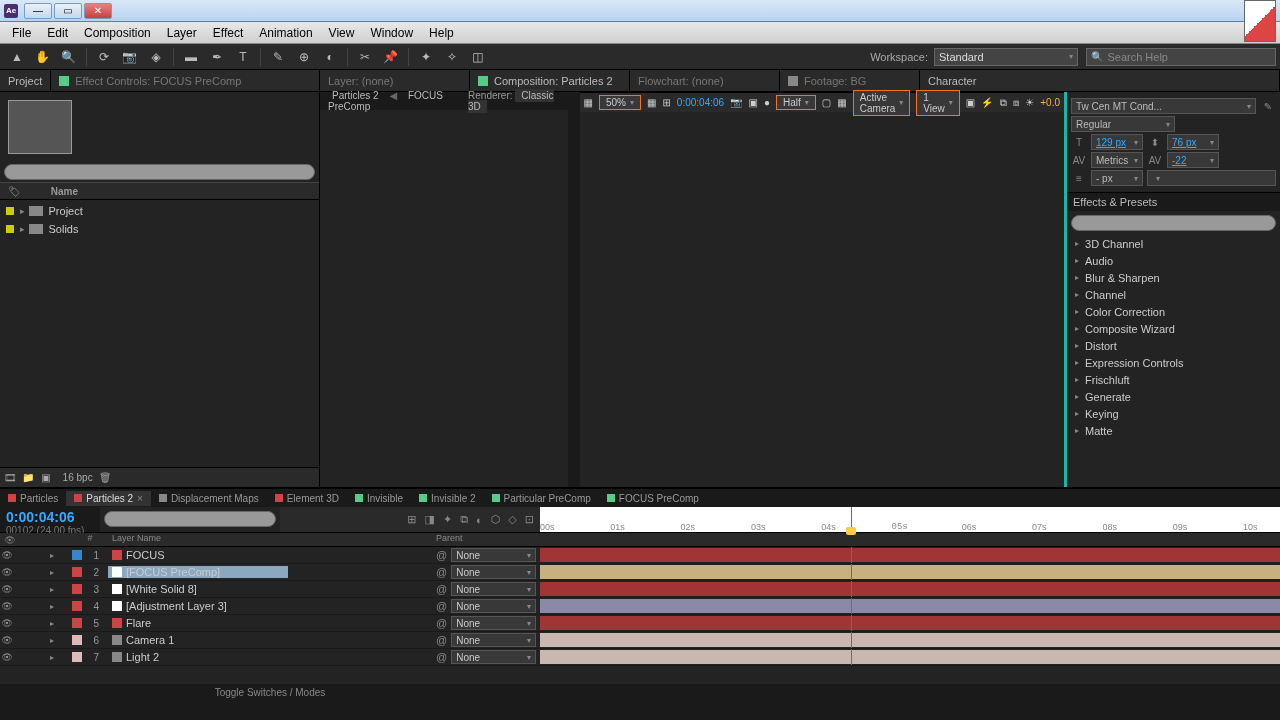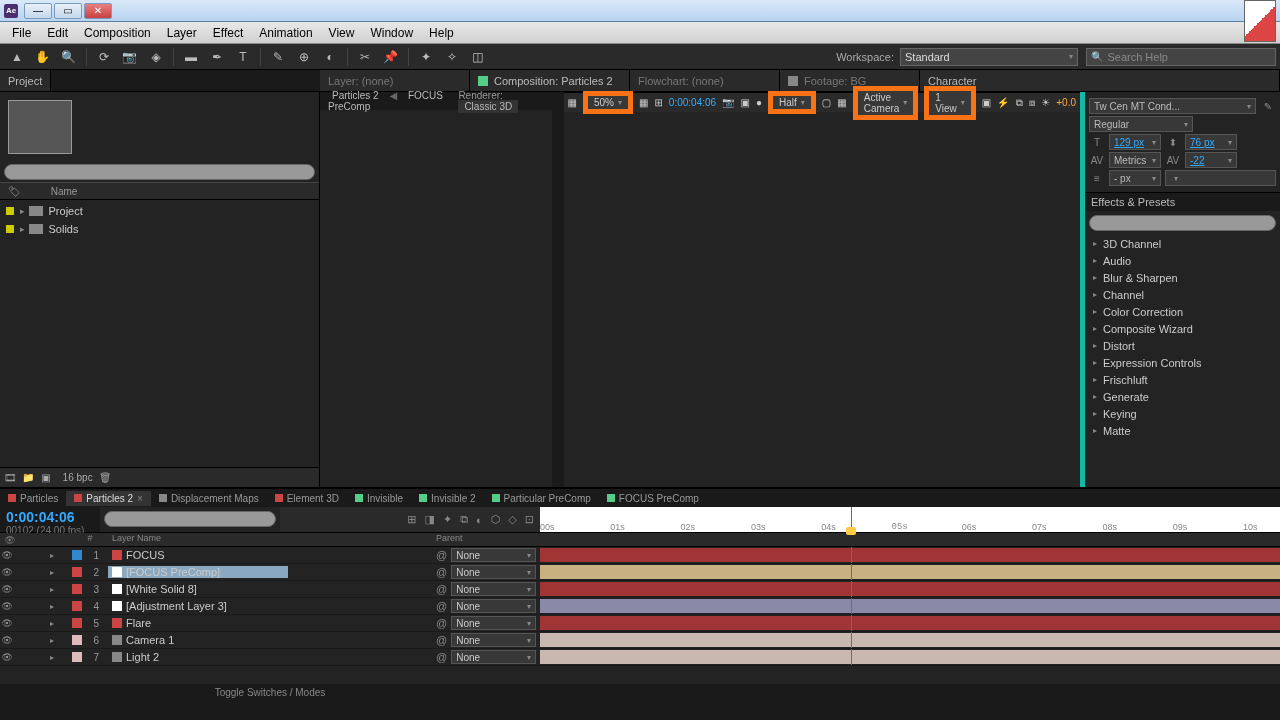--- a/index.html
+++ b/index.html
@@ -16,39 +16,39 @@
 
 .menubar { height: 22px; background: linear-gradient(#e8e8e8, #d0d0d0); display: flex; align-items: center; padding: 0 4px; color: #000; font-size: 12px; border-bottom: 1px solid #888; }
 .menubar span { padding: 0 8px; cursor: default; }
 
 
 .toolbar { height: 26px; background: #2a2a2a; display: flex; align-items: center; padding: 0 4px; border-bottom: 1px solid #000; }
 .toolbar .tool { width: 22px; height: 20px; margin: 0 2px; display: flex; align-items: center; justify-content: center; color: #bbb; font-size: 12px; }
 .toolbar .sep { width: 1px; height: 18px; background: #444; margin: 0 4px; }
 .toolbar .spacer { flex: 1; }
 .toolbar .workspace-label { color: #aaa; font-size: 11px; margin-right: 6px; }
-.toolbar .workspace-select { width: 178px; height: 18px; background: #444; border: 1px solid #666; padding: 0 4px; color: #ddd; display: flex; align-items: center; justify-content: space-between; }
+.toolbar .workspace-select { width: 144px; height: 18px; background: #444; border: 1px solid #666; padding: 0 4px; color: #ddd; display: flex; align-items: center; justify-content: space-between; }
 .toolbar .search { width: 190px; height: 18px; background: #444; border: 1px solid #666; margin-left: 8px; padding: 0 4px; color: #888; display: flex; align-items: center; }
 .toolbar .search::before { content: "🔍"; font-size: 10px; margin-right: 4px; }
 
 
 .panel-strip { height: 22px; background: #1a1a1a; display: flex; border-bottom: 1px solid #000; }
 .panel-tab { padding: 3px 8px; background: #2a2a2a; color: #bbb; font-size: 11px; border-right: 1px solid #000; display: flex; align-items: center; }
 .panel-tab.dim { color: #777; }
 
 
 .main { display: flex; height: 395px; }
 
 
 .project-panel { width: 320px; background: #232323; display: flex; flex-direction: column; border-right: 1px solid #000; }
 .project-panel .thumb { width: 64px; height: 54px; background: #555; margin: 8px; border: 1px solid #999; }
 .project-panel .search-row { padding: 2px 4px; }
 .project-panel .search-row input { width: 100%; height: 16px; background: #999; border: 1px solid #666; border-radius: 8px; padding: 0 8px; font-size: 10px; }
 .project-panel .header-row { height: 18px; background: #2a2a2a; border-top: 1px solid #444; border-bottom: 1px solid #000; display: flex; align-items: center; padding: 0 8px; font-size: 10px; color: #999; }
-.project-panel .header-row .name-col { margin-left: 30px; }
+.project-panel .header-row .name-col { margin-left: 30px; font-weight: bold; }
 .project-panel .items { flex: 1; padding: 2px 0; }
 .project-panel .item { display: flex; align-items: center; height: 18px; padding: 0 6px; font-size: 11px; color: #ccc; }
 .project-panel .item .swatch { width: 8px; height: 8px; background: #cc0; margin-right: 6px; }
 .project-panel .item .expand { color: #888; margin-right: 4px; font-size: 9px; }
 .project-panel .item .folder { width: 14px; height: 10px; background: #888; margin-right: 6px; }
 .project-panel .footer { height: 20px; background: #2a2a2a; display: flex; align-items: center; padding: 0 4px; border-top: 1px solid #000; font-size: 10px; color: #aaa; gap: 6px; }
 .project-panel .footer .bpc { margin-left: 6px; }
 
 
 .comp-panel { flex: 1; background: #232323; display: flex; flex-direction: row; }
@@ -61,26 +61,26 @@
 .comp-panel .canvas .logo { position: absolute; left: 50%; top: 50%; transform: translate(-50%, -50%); display: flex; align-items: center; gap: 12px; }
 .comp-panel .canvas .logo .cam-body { width: 60px; height: 50px; background: #fff; border-radius: 6px; }
 .comp-panel .canvas .logo .cam-lens { width: 22px; height: 44px; display: flex; flex-direction: column; justify-content: space-between; }
 .comp-panel .canvas .logo .cam-lens div { height: 20px; background: #fff; border-radius: 3px; }
 .comp-panel .canvas .logo .text { color: #fff; font-size: 42px; font-weight: 700; letter-spacing: 2px; }
 .comp-panel .canvas .target { position: absolute; left: 160px; top: 280px; width: 20px; height: 20px; }
 .comp-panel .canvas .target::before, .comp-panel .canvas .target::after { content: ""; position: absolute; background: #bbb; }
 .comp-panel .canvas .target::before { width: 20px; height: 1px; top: 10px; }
 .comp-panel .canvas .target::after { width: 1px; height: 20px; left: 10px; }
 .comp-panel .footer { height: 20px; background: #2a2a2a; display: flex; align-items: center; padding: 0 4px; font-size: 10px; color: #ccc; gap: 6px; border-top: 1px solid #000; }
-.comp-panel .footer .dd { background: #383838; border: 5px solid #f97316; padding: 1px 6px; display: flex; align-items: center; }
+.comp-panel .footer .dd { background: #383838; border: 1px solid #f97316; padding: 1px 6px; display: flex; align-items: center; }
 .comp-panel .footer .timecode { color: #3af; }
 .comp-panel .footer .exposure { color: #fa4; }
 
 
-.right-panels { width: 200px; background: #232323; display: flex; flex-direction: column; border-left: 5px solid #14b8a6; }
+.right-panels { width: 216px; background: #232323; display: flex; flex-direction: column; border-left: 3px solid #14b8a6; }
 .char-panel { border-bottom: 1px solid #000; }
 .char-panel .body { padding: 4px; font-size: 10px; color: #bbb; }
 .char-panel .row { display: flex; align-items: center; margin: 2px 0; gap: 4px; }
 .char-panel .row .field { flex: 1; height: 16px; background: #383838; border: 1px solid #555; padding: 0 4px; display: flex; align-items: center; justify-content: space-between; }
 .char-panel .row .field.small { flex: 0 0 52px; }
 .char-panel .row .ico { width: 16px; text-align: center; color: #888; }
 .char-panel .row .val { color: #3af; text-decoration: underline; }
 .char-panel .swatch-box { width: 32px; height: 42px; background: linear-gradient(135deg, #fff 50%, #d44 50%); border: 1px solid #666; }
 .fx-panel .header { height: 18px; background: #1a1a1a; padding: 2px 6px; font-size: 11px; color: #bbb; display: flex; align-items: center; }
 .fx-panel .search { height: 16px; margin: 4px; background: #999; border: 1px solid #666; border-radius: 8px; }
@@ -186,20 +186,24 @@
       <span>Standard</span>
     </div>
   <div class="search">
       <span>Search Help</span>
     </div>
 </div>
 
 <div class="panel-strip">
   <div style="width:320px;display:flex">
     <div class="panel-tab">Project</div>
+    <div class="panel-tab dim" style="flex:1">
+        <span style="width:10px;height:10px;background:#5c8;margin-right:6px"></span>
+        <span>Effect Controls: FOCUS PreComp</span>
+      </div>
   </div>
   <div class="panel-tab dim" style="width:150px">Layer: (none)</div>
   <div class="panel-tab" style="width:160px">
       <span style="width:10px;height:10px;background:#5c8;margin-right:6px"></span>
       <span>Composition: Particles 2</span>
     </div>
   <div class="panel-tab dim" style="width:150px">Flowchart: (none)</div>
   <div class="panel-tab dim" style="width:140px">
       <span style="width:10px;height:10px;background:#888;margin-right:6px"></span>
       <span>Footage: BG</span>

